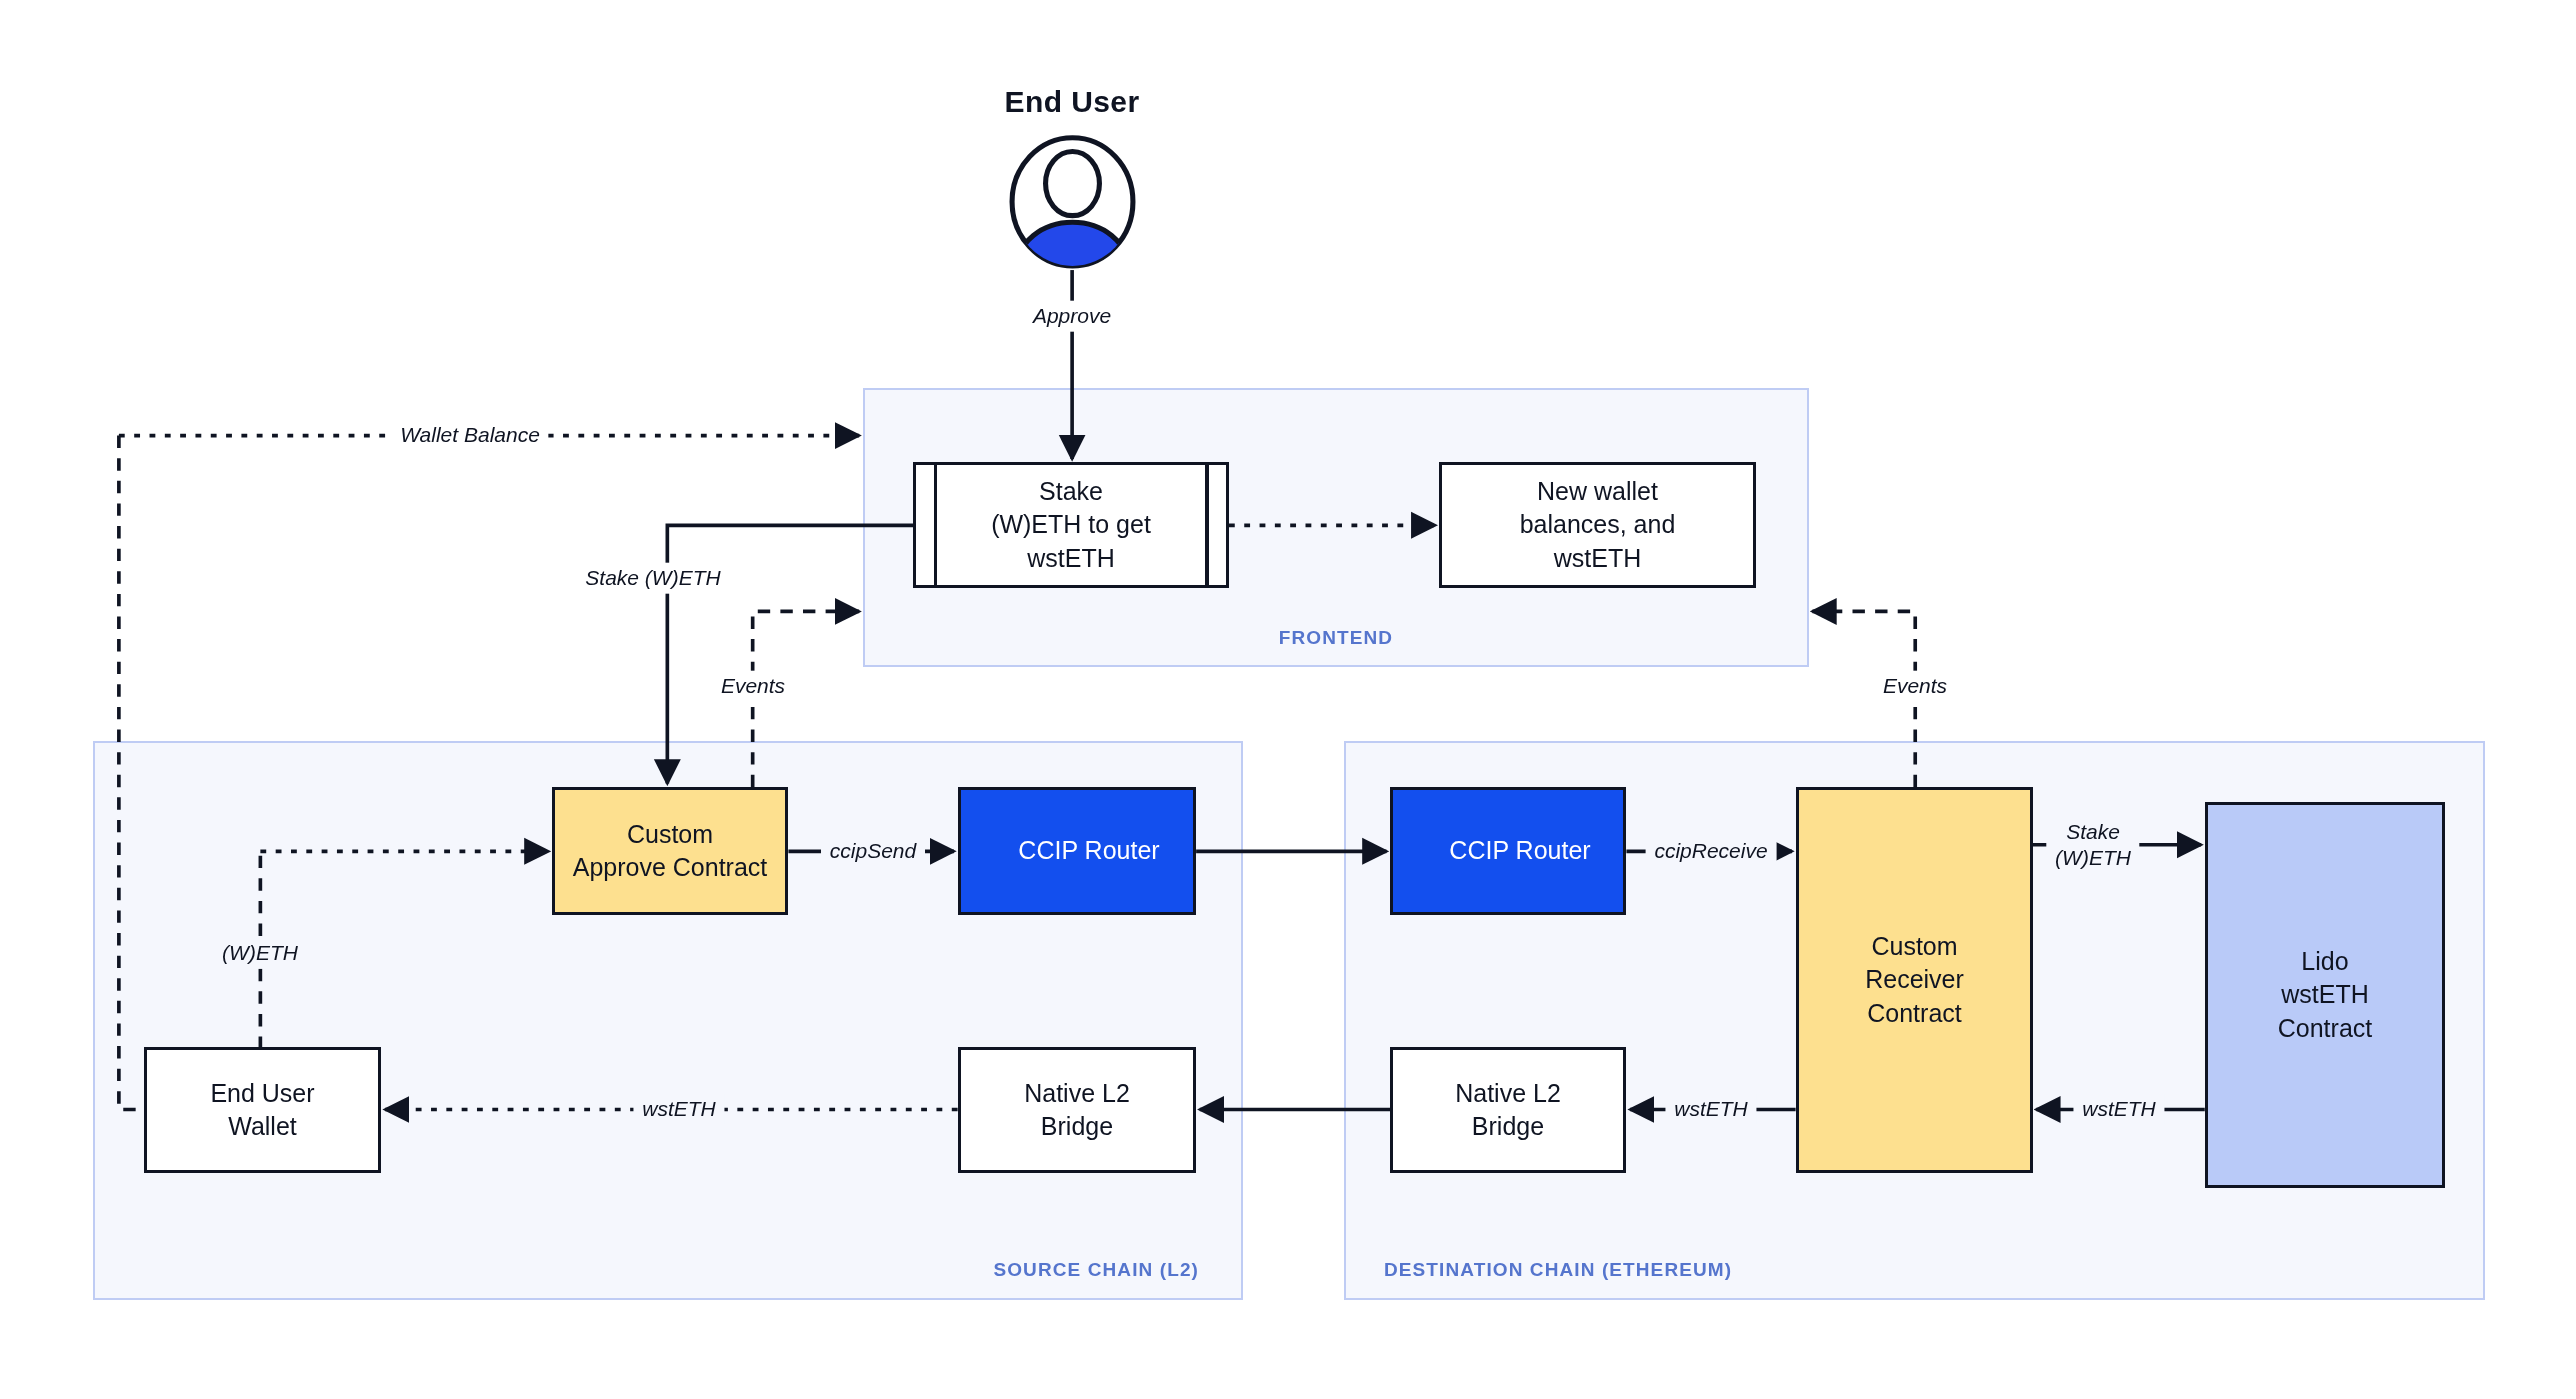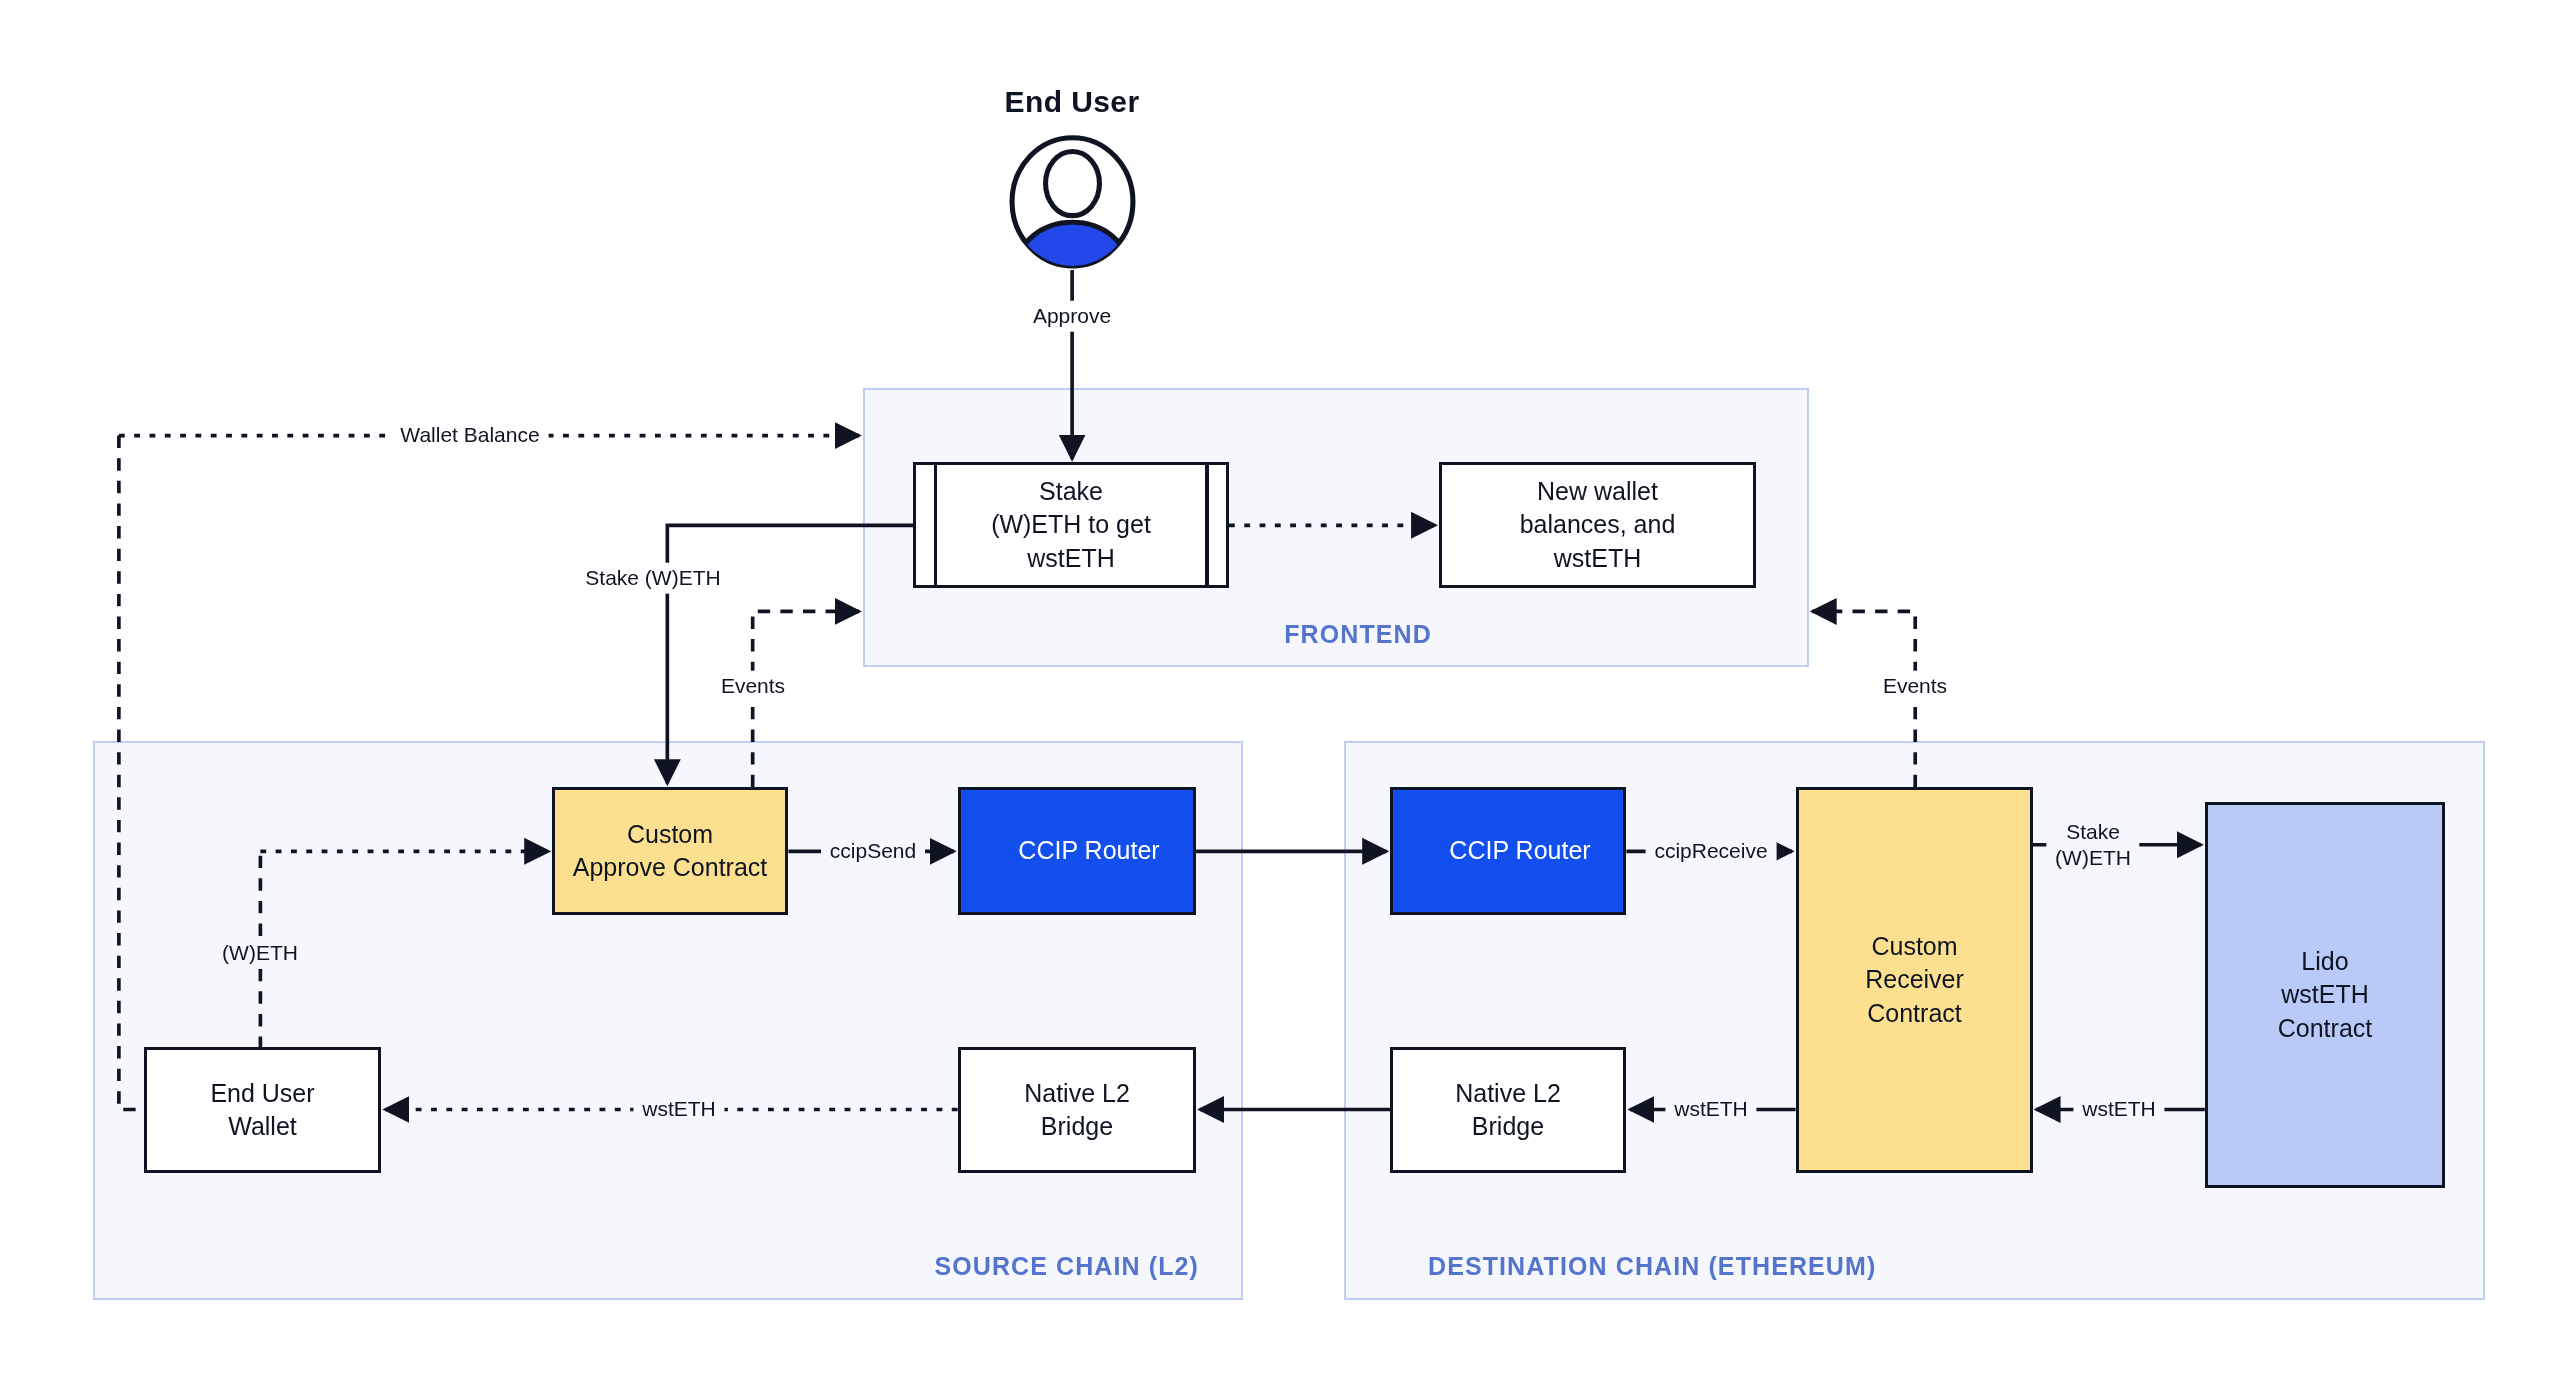--- a/index.html
+++ b/index.html
@@ -4,35 +4,35 @@
 <style>
   html,body{margin:0;padding:0;}
   body{
     width:2576px;height:1400px;overflow:hidden;background:#ffffff;
     font-family:"Liberation Sans",sans-serif;color:#0F1422;position:relative;
   }
   .canvas{position:absolute;inset:0;}
   svg.wires{position:absolute;left:0;top:0;}
   .container{position:absolute;background:#F5F7FD;border:2.2px solid #BFCCF4;box-sizing:border-box;}
   .container-label{
-    position:absolute;font-weight:700;font-size:25px;letter-spacing:1.1px;
-    color:#5575CD;white-space:nowrap;padding-left:44px;
+    position:absolute;font-weight:700;font-size:19px;letter-spacing:1.1px;
+    color:#5575CD;white-space:nowrap;
   }
   .node{
     position:absolute;border:3.6px solid #0F1422;box-sizing:border-box;background:#ffffff;
     display:flex;flex-direction:column;justify-content:center;align-items:center;
     text-align:center;font-size:25px;line-height:1.33;font-weight:500;
   }
   .node.yellow{background:#FDE08F;}
   .node.blue{background:#134FEE;color:#ffffff;padding-left:24px;}
   .node.peri{background:#B9CAF8;margin-top:15px;}
   .bar{position:absolute;top:0;bottom:0;width:3.6px;background:#0F1422;}
   .bar.l{left:17.5px;} .bar.r{right:17.5px;}
   .elabel{
-    position:absolute;transform:translate(-50%,-50%);font-size:21px;
+    position:absolute;transform:translate(-50%,-50%);font-style:italic;font-size:21px;
     font-weight:500;white-space:nowrap;padding:2.2px 8.8px;text-align:center;line-height:1.25;
   }
   .on-white{background:#ffffff;}
   .on-panel{background:#F5F7FD;}
   .title{
     position:absolute;transform:translate(-50%,-50%);font-size:30px;font-weight:700;
     white-space:nowrap;letter-spacing:0.4px;
   }
   .user-icon{position:absolute;left:1003px;top:129px;}
 </style>

